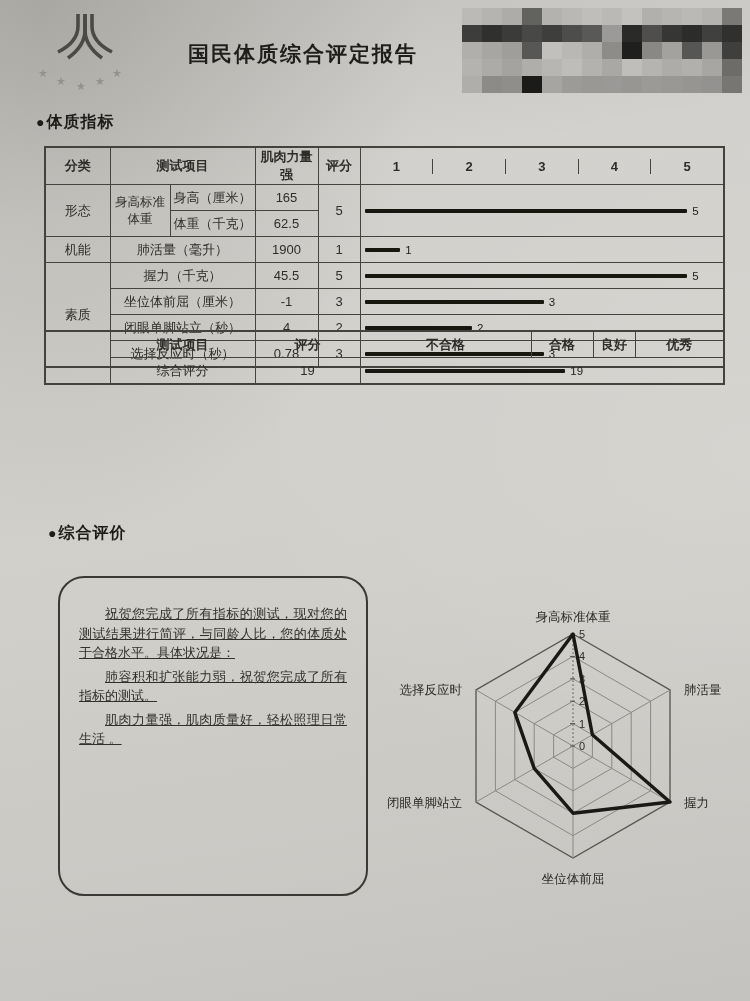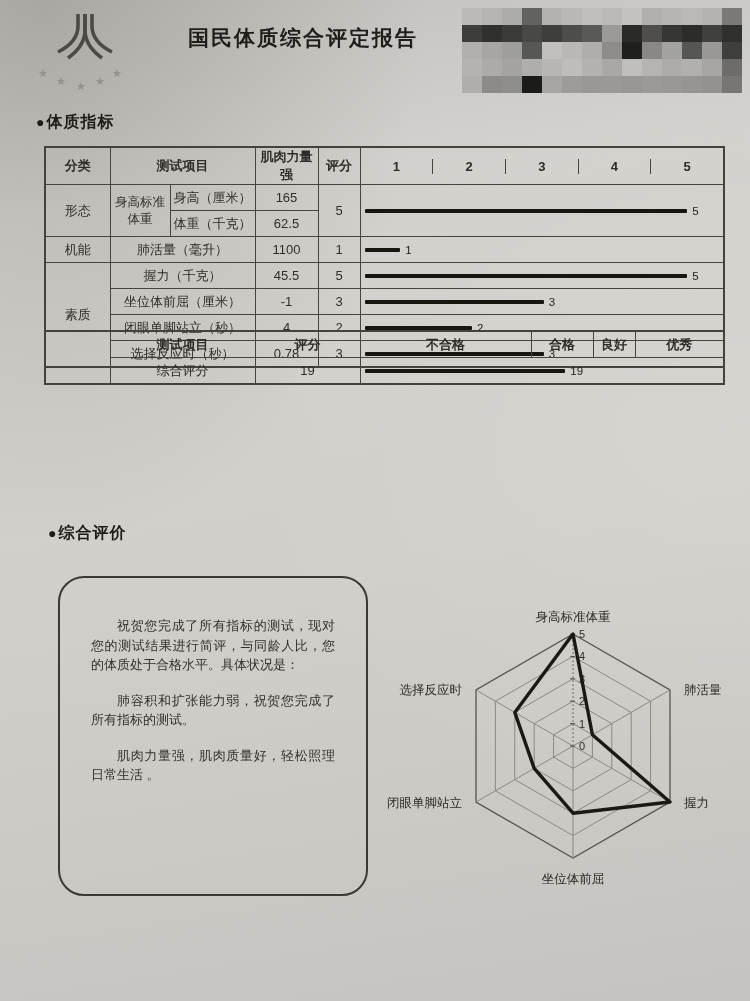--- a/index.html
+++ b/index.html
@@ -5,21 +5,21 @@
   html,body{margin:0;padding:0;}
   body{width:750px;height:1001px;overflow:hidden;
        font-family:"Liberation Sans","DejaVu Sans",sans-serif;color:#2b2a27;}
   .photo{position:absolute;inset:0;width:750px;height:1001px;
     background:
       radial-gradient(ellipse at 6% 1%, rgba(70,68,62,.20), transparent 38%),
       radial-gradient(ellipse at 100% 45%, rgba(255,255,255,.10), transparent 50%),
       linear-gradient(171deg,#c2c0bc 0%,#d3d1cd 20%,#d1cfca 55%,#c9c7c3 88%,#c5c3bf 100%);}
   
   .logo{position:absolute;left:38px;top:10px;}
-  .title{position:absolute;left:188px;top:24px;font-size:21px;font-weight:700;
+  .title{position:absolute;left:188px;top:40px;font-size:21px;font-weight:700;
          letter-spacing:2px;color:#1f1e1b;text-align:center;}
   .mosaic{position:absolute;left:462px;top:8px;display:grid;
           grid-template-columns:repeat(14,20px);grid-auto-rows:17px;}
   
   .sec{position:absolute;font-size:16px;font-weight:700;color:#1d1c19;letter-spacing:1px;}
   .sec .dot{font-size:14px;margin-right:1px;}
   .sec1{left:36px;top:112px;}
   .sec2{left:48px;top:523px;font-family:Liberation Serif, serif;}
   
   table{border-collapse:collapse;table-layout:fixed;position:absolute;left:44px;
@@ -35,22 +35,22 @@
   .scale{display:flex;height:100%;align-items:center;}
   .scale span{flex:1;border-right:1px solid #46443f;font-weight:700;}
   .scale span:last-child{border-right:none;}
   .barrow{display:flex;align-items:center;padding-left:4px;}
   .bar{display:block;height:4px;background:#17160f;border-radius:1px;}
   .blab{font-size:11.5px;margin-left:5px;color:#23221f;}
   
   .evalbox{position:absolute;left:58px;top:576px;width:310px;height:320px;
            border:2px solid #3b3935;border-radius:26px;box-sizing:border-box;
            padding:22px 15px 0 15px;}
-  .evalbox p{margin:16px;font-size:13px;line-height:1.5;text-indent:2em;
-             color:#33312d;text-align:justify;}
+  .evalbox p{margin:4px;font-size:13px;line-height:1.5;text-indent:2em;
+             color:#33312d;text-align:justify;text-decoration:underline;}
   
   #radar{position:absolute;left:385px;top:582px;}
   #radar text{font-family:"Liberation Sans","DejaVu Sans",sans-serif;}
 </style>
 </head>
 <body>
 
 <div class="photo">
 
   <svg class="logo" width="86" height="82" viewBox="0 0 86 82">
@@ -186,21 +186,21 @@
             </div>
       </td>
     </tr>
     <tr>
       <td>体重（千克）</td>
       <td>62.5</td>
     </tr>
     <tr>
       <td>机能</td>
       <td colspan="2">肺活量（毫升）</td>
-      <td>1100</td>
+      <td>1900</td>
       <td>1</td>
       <td class="ch">
         <div class="barrow">
               <i class="bar" style="width: 10%;"></i>
               <span class="blab">1</span>
             </div>
       </td>
     </tr>
     <tr>
       <td rowspan="4">素质</td>

